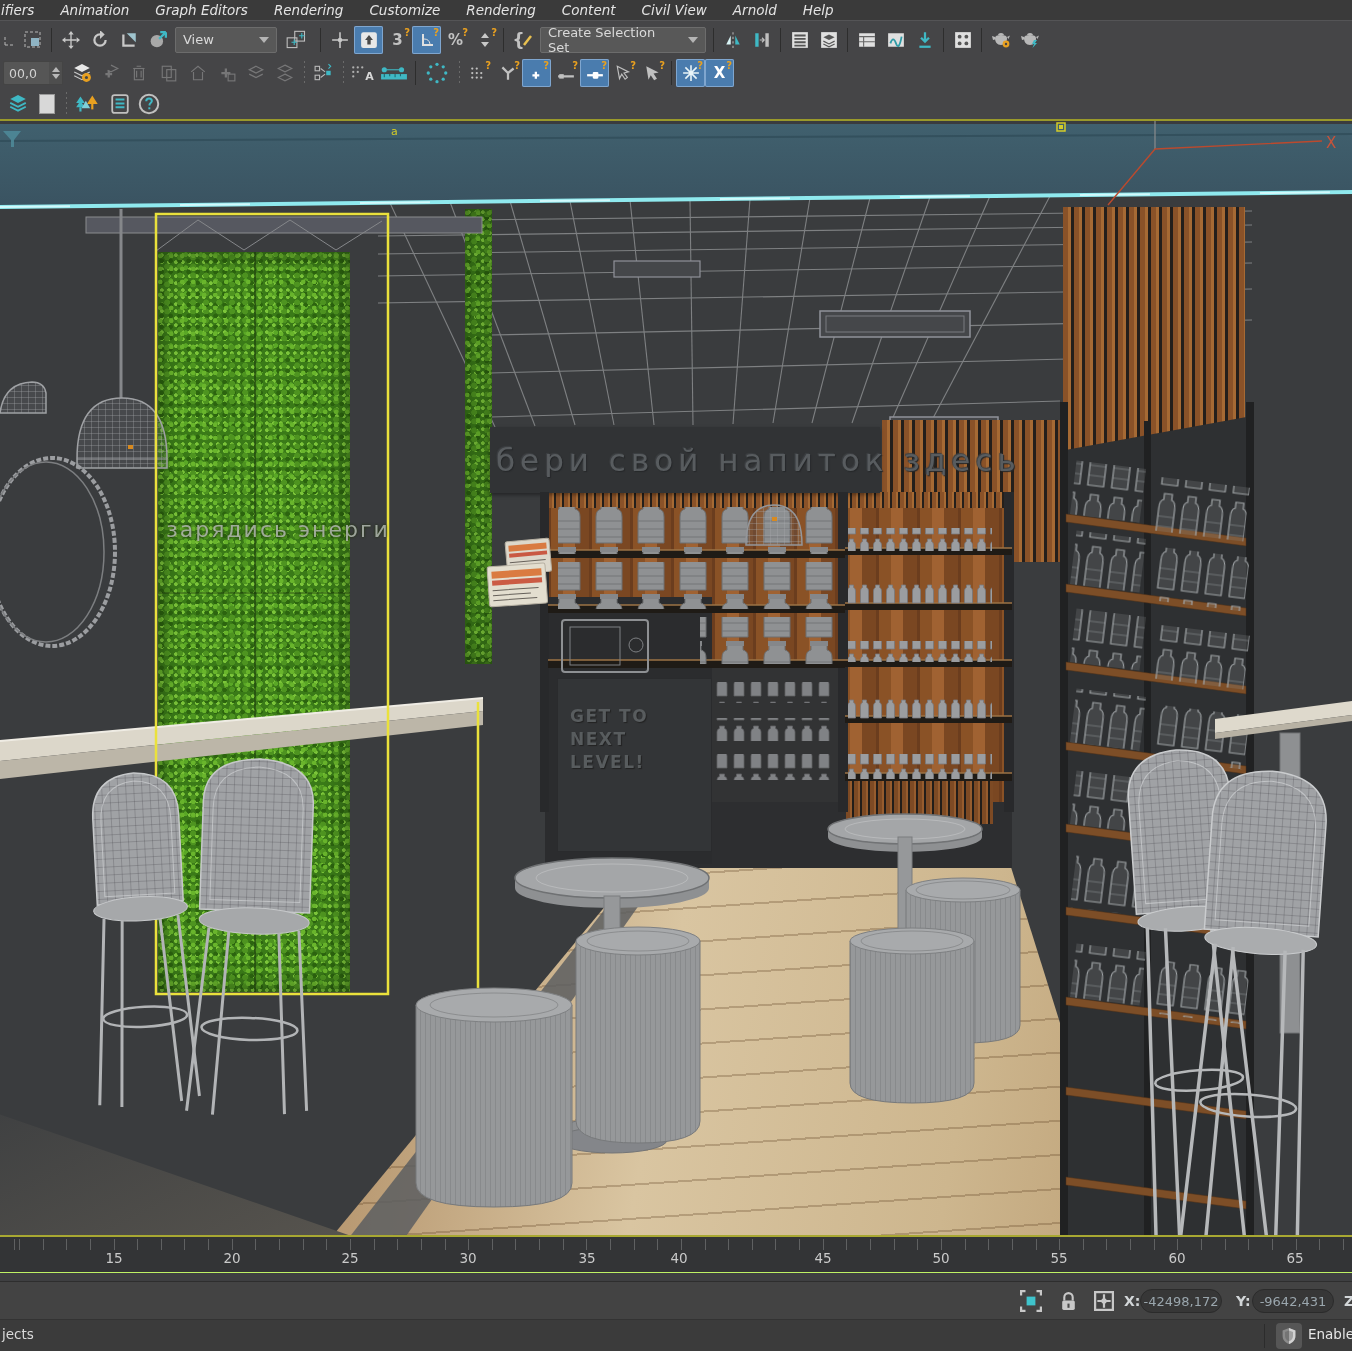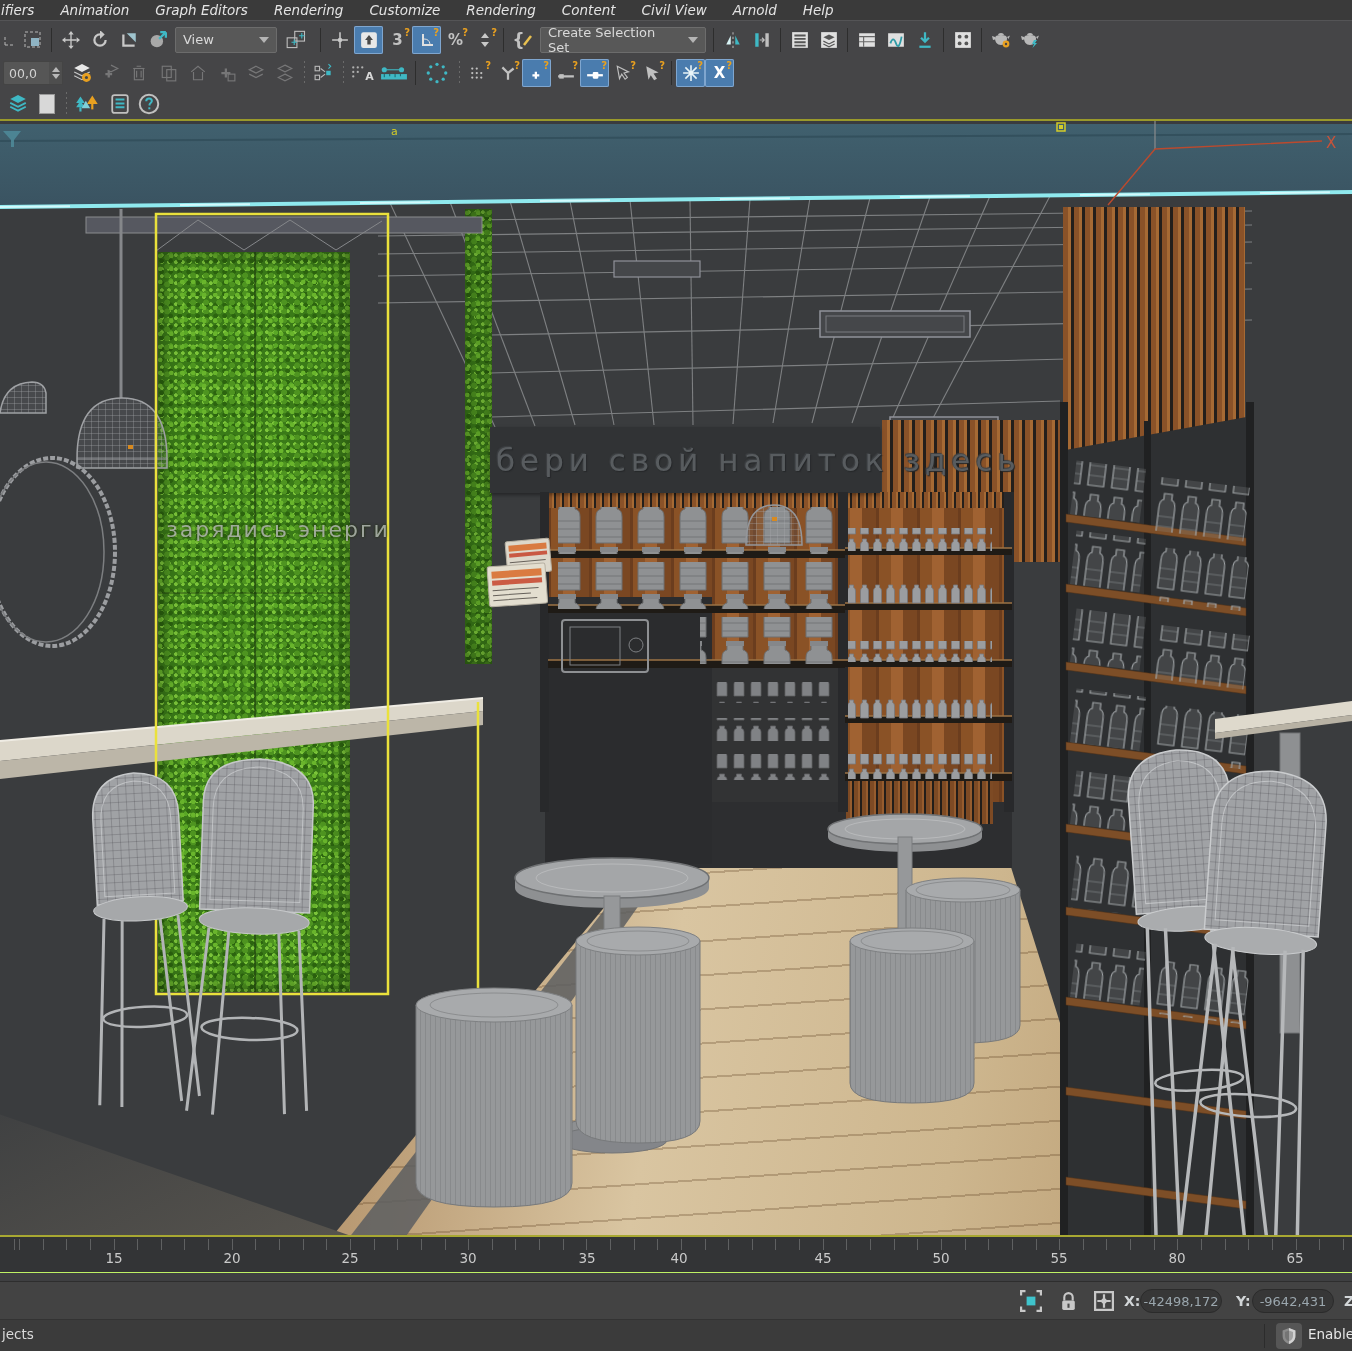--- a/index.html
+++ b/index.html
@@ -563,20 +563,26 @@
     <div class="vplayer" id="sign">
       <div class="txt">бери свой напиток здесь</div>
     </div>
     <div class="vplayer" id="dark-sub"></div>
     <div class="vplayer" id="counter-dark"></div>
     <div class="vplayer" id="kick-slat"></div>
     <div class="vplayer" id="right-shelf-bg"></div>
     <div class="vplayer" id="floor"></div>
     <div class="vplayer" id="leftfloor"></div>
     <div class="vplayer" id="fridge"></div>
+    <div class="vplayer" id="board">
+      <div class="board-txt">
+        <div>GET TO NEXT</div>
+        <div>LEVEL!</div>
+      </div>
+    </div>
     <div id="moss-text">зарядись энерги</div>
 
     <svg class="vplayer front-svg" width="1352" height="1118" viewBox="0 0 1352 1118">
       <defs>
         <pattern id="chairfill" width="8" height="8" patternUnits="userSpaceOnUse">
           <rect width="8" height="8" fill="#a0a2a5"></rect>
             <path d="M0 0H8M0 0V8" stroke="rgba(62,64,66,.5)"></path>
         </pattern>
         <pattern id="lampfill" width="7" height="6" patternUnits="userSpaceOnUse">
           <rect width="7" height="6" fill="rgba(130,133,136,.18)"></rect>
@@ -810,21 +816,21 @@
       <div class="ticks"></div>
       <span class="ticklabel" style="left:99px">15</span>
       <span class="ticklabel" style="left:217px">20</span>
       <span class="ticklabel" style="left:335px">25</span>
       <span class="ticklabel" style="left:453px">30</span>
       <span class="ticklabel" style="left:572px">35</span>
       <span class="ticklabel" style="left:664px">40</span>
       <span class="ticklabel" style="left:808px">45</span>
       <span class="ticklabel" style="left:926px">50</span>
       <span class="ticklabel" style="left:1044px">55</span>
-      <span class="ticklabel" style="left:1162px">80</span>
+      <span class="ticklabel" style="left:1162px">60</span>
       <span class="ticklabel" style="left:1280px">65</span>
     </div>
     <div id="tltrack"></div>
   </div>
 
   <div id="statusbar">
     <div class="stat-item" style="left:1020px">
       <svg width="22" height="22" viewBox="0 0 20 20">
           <path d="M1 5V1h4M15 1h4v4M19 15v4h-4M5 19H1v-4" stroke="#c8c8c8" fill="none" stroke-width="2"></path>
           <rect x="6" y="6" width="8" height="8" fill="#3fc3cb"></rect>

